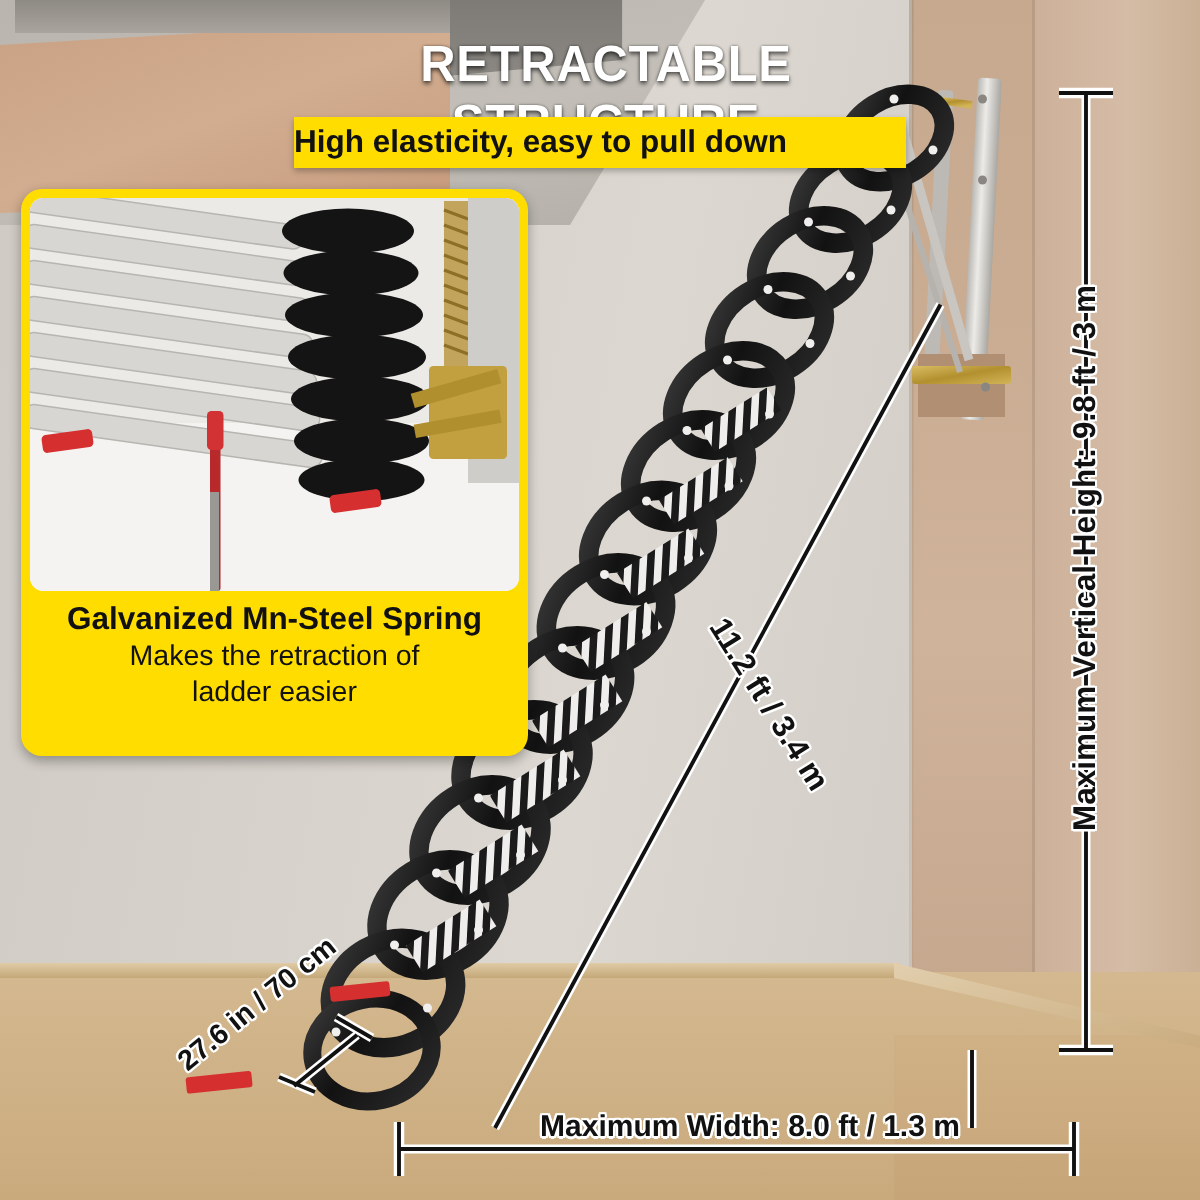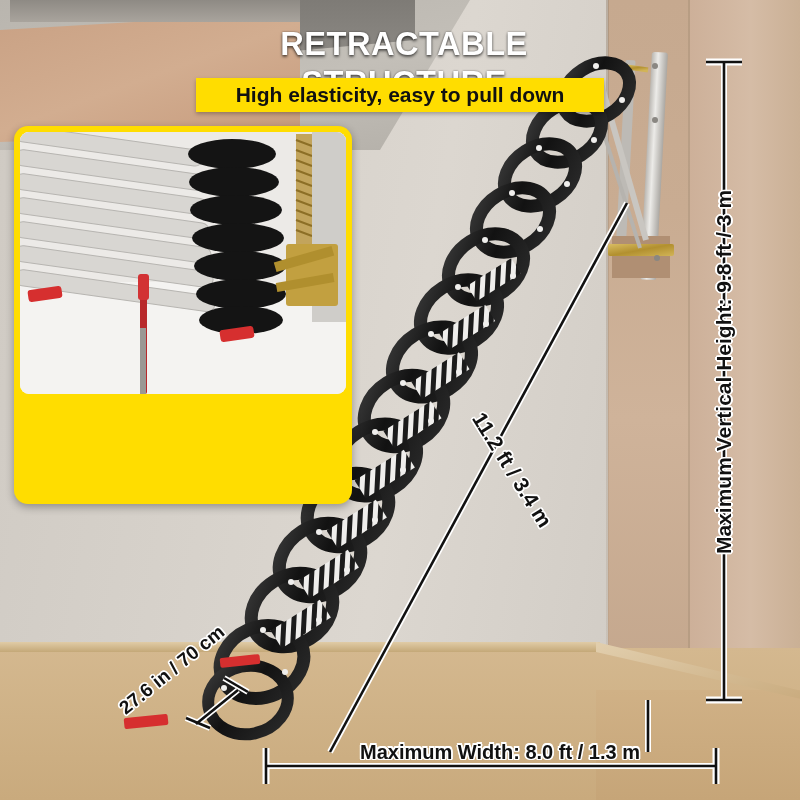--- a/index.html
+++ b/index.html
@@ -79,21 +79,21 @@
     position:absolute; left:188px; top:24px; width:432px;
     color:#ffffff; font-size:34px; font-weight:bold; letter-spacing:.5px;
     text-align:center;
     font-family:"Liberation Sans", sans-serif;
     transform:scaleX(.96);
     text-shadow:0 2px 3px rgba(0,0,0,.55), 0 0 2px rgba(0,0,0,.5);
   }
   .subtitle-bar {
     position:absolute; left:196px; top:78px; width:408px; height:34px;
     background:#FFDD00;
-    display:flex; align-items:center; justify-content:center;
+    display:flex; align-items:center; justify-content:flex-start;
     box-shadow:0 2px 4px rgba(0,0,0,.28);
   }
   .subtitle-bar span {
     color:#111; font-size:21px; font-weight:bold; white-space:nowrap;
   }
 
   
   .inset {
     position:absolute; left:14px; top:126px; width:338px; height:378px;
     border-radius:14px;
@@ -395,20 +395,25 @@
           <rect x="120" y="142" width="7" height="120" rx="2" fill="#b8292b"></rect>
           <rect x="118" y="142" width="11" height="26" rx="3" fill="#d23234"></rect>
           <rect x="120" y="196" width="6" height="66" fill="#9a9894"></rect>
         </g>
         <g fill="#d62f2f">
           <rect x="8" y="156" width="34" height="12" rx="3" transform="rotate(-8 25 162)"></rect>
           <rect x="200" y="196" width="34" height="12" rx="3" transform="rotate(-8 217 202)"></rect>
         </g>
       </svg>
     </div>
+    <div class="inset-caption">
+      <div class="cap1">Galvanized Mn-Steel Spring</div>
+      <div class="cap2">Makes the retraction of</div>
+      <div class="cap2">ladder easier</div>
+    </div>
   </div>
 
   <div class="dim dim-vertical">Maximum Vertical Height: 9.8 ft / 3 m</div>
   <div class="dim dim-diagonal">11.2 ft / 3.4 m</div>
   <div class="dim dim-depth">27.6 in / 70 cm</div>
   <div class="dim dim-width">Maximum Width:  8.0 ft / 1.3 m</div>
 
 </div>
 
 </body></html>

